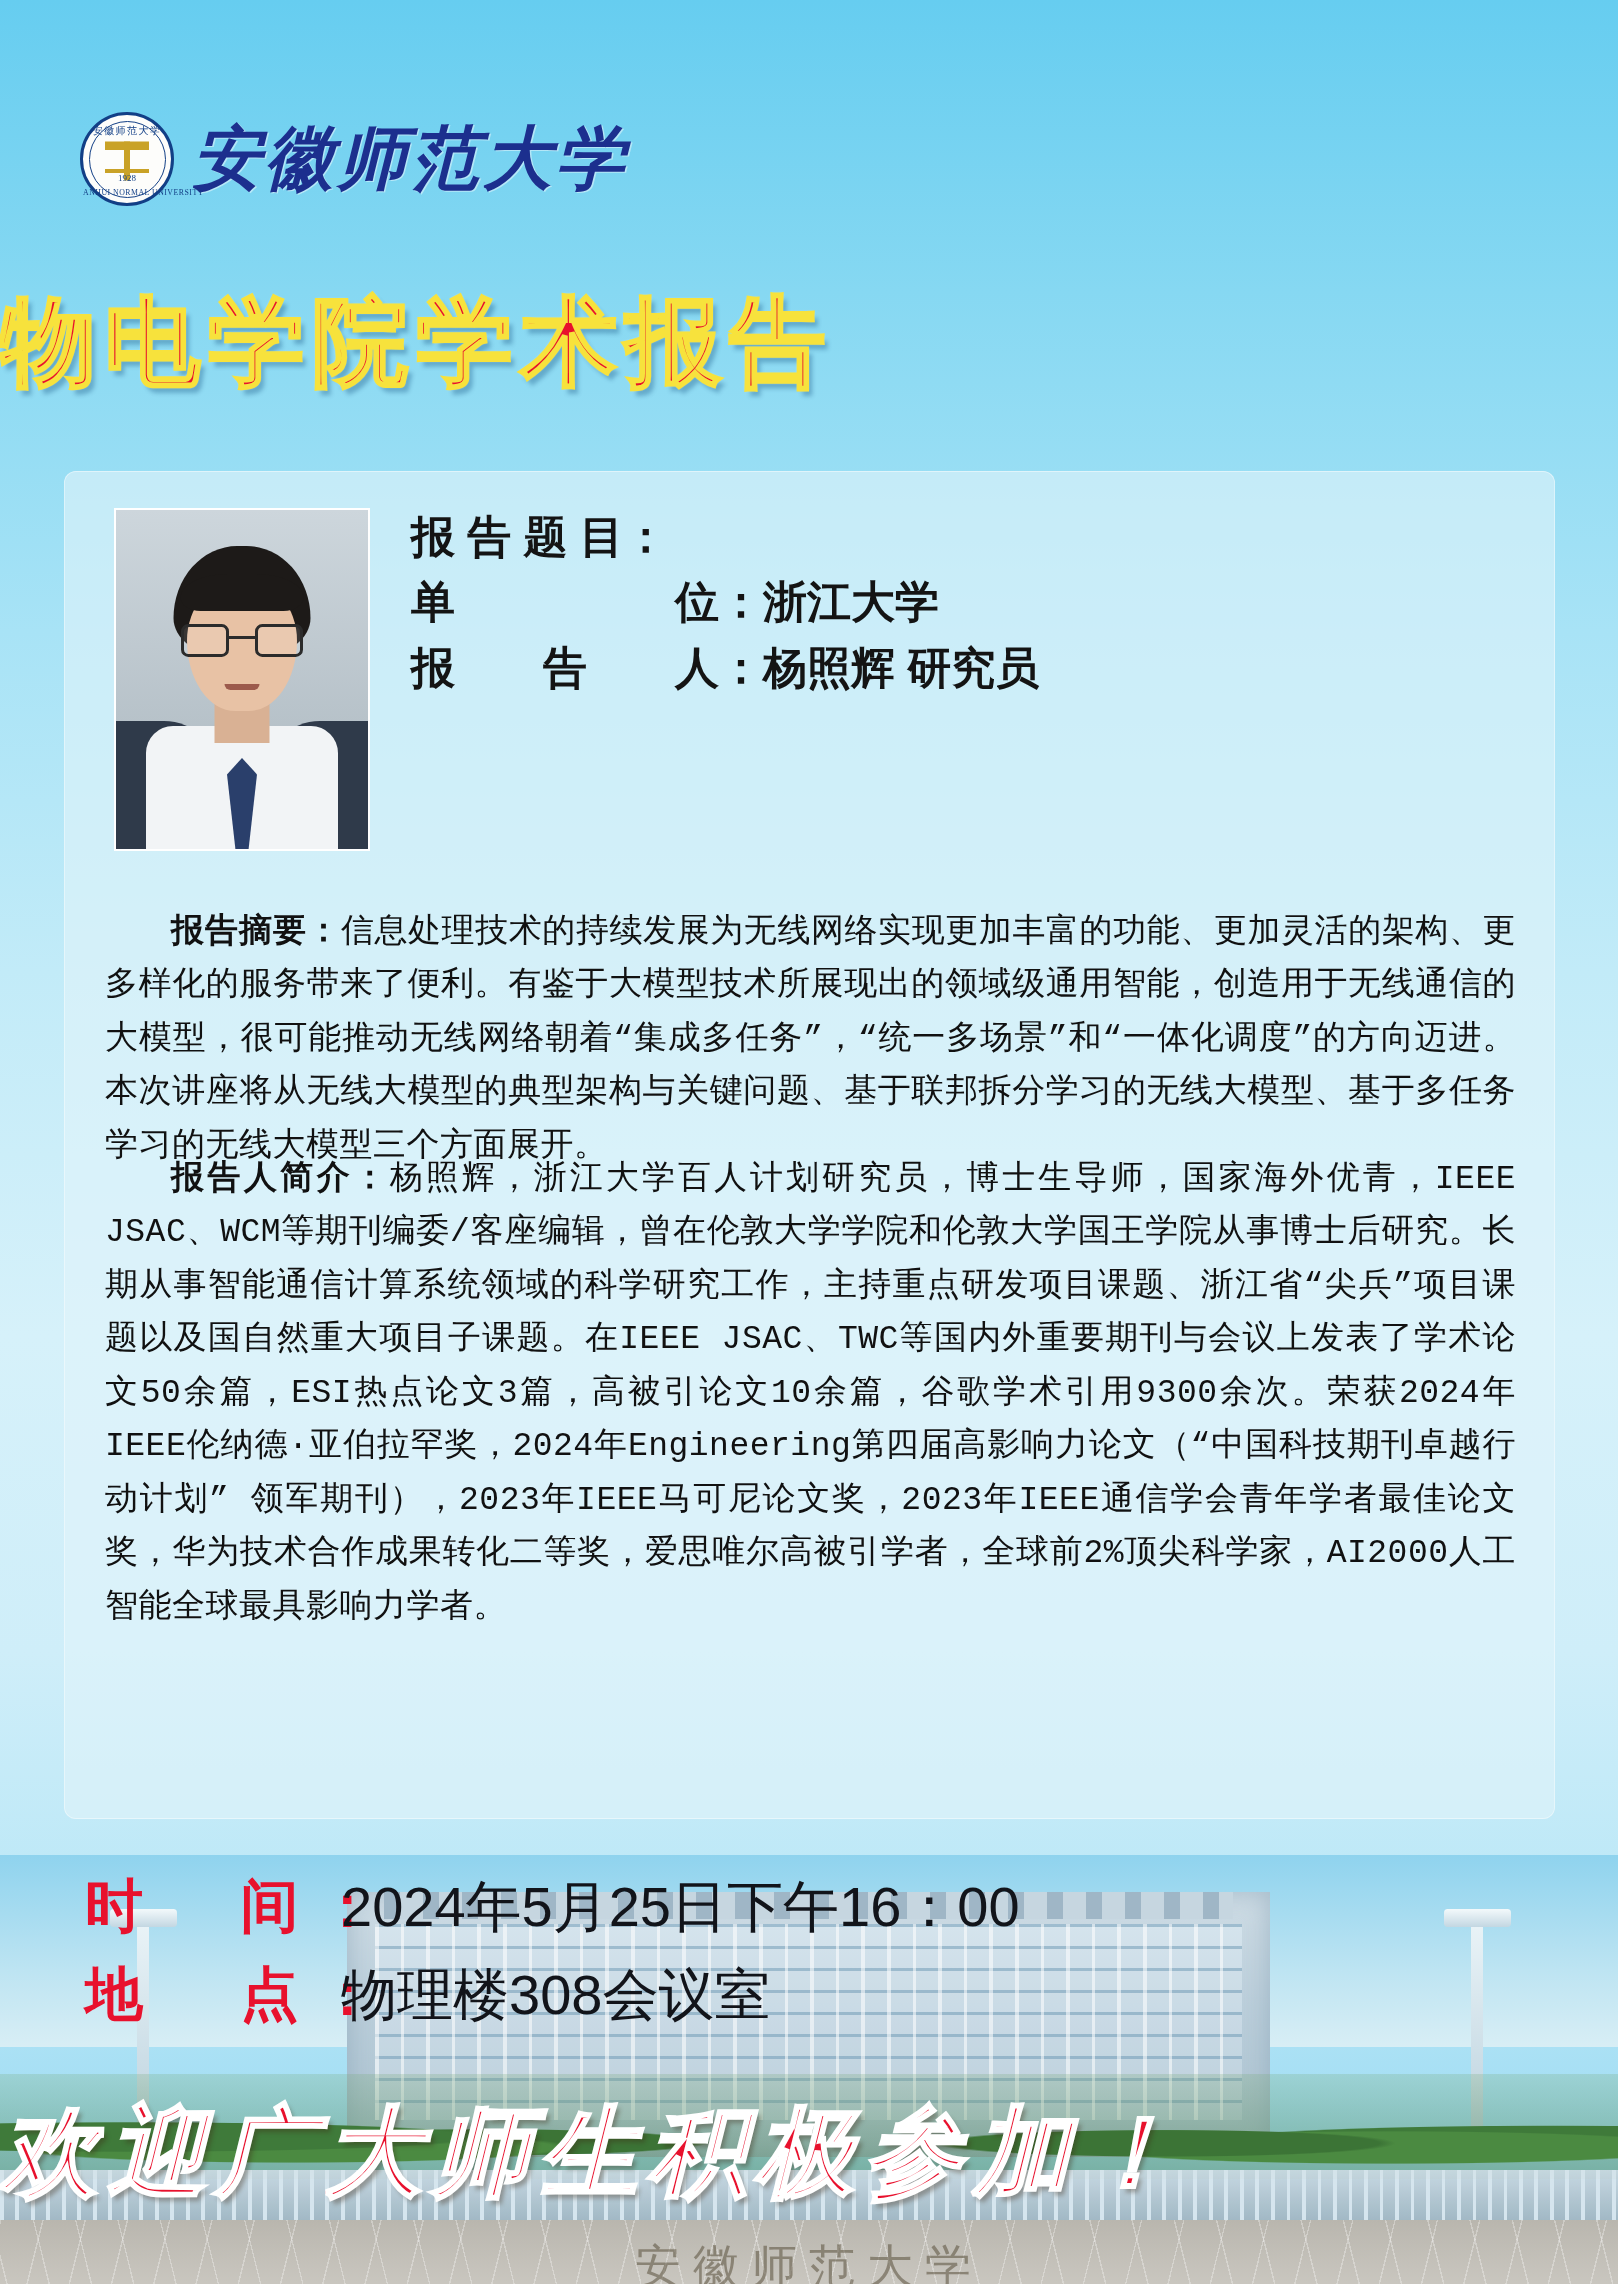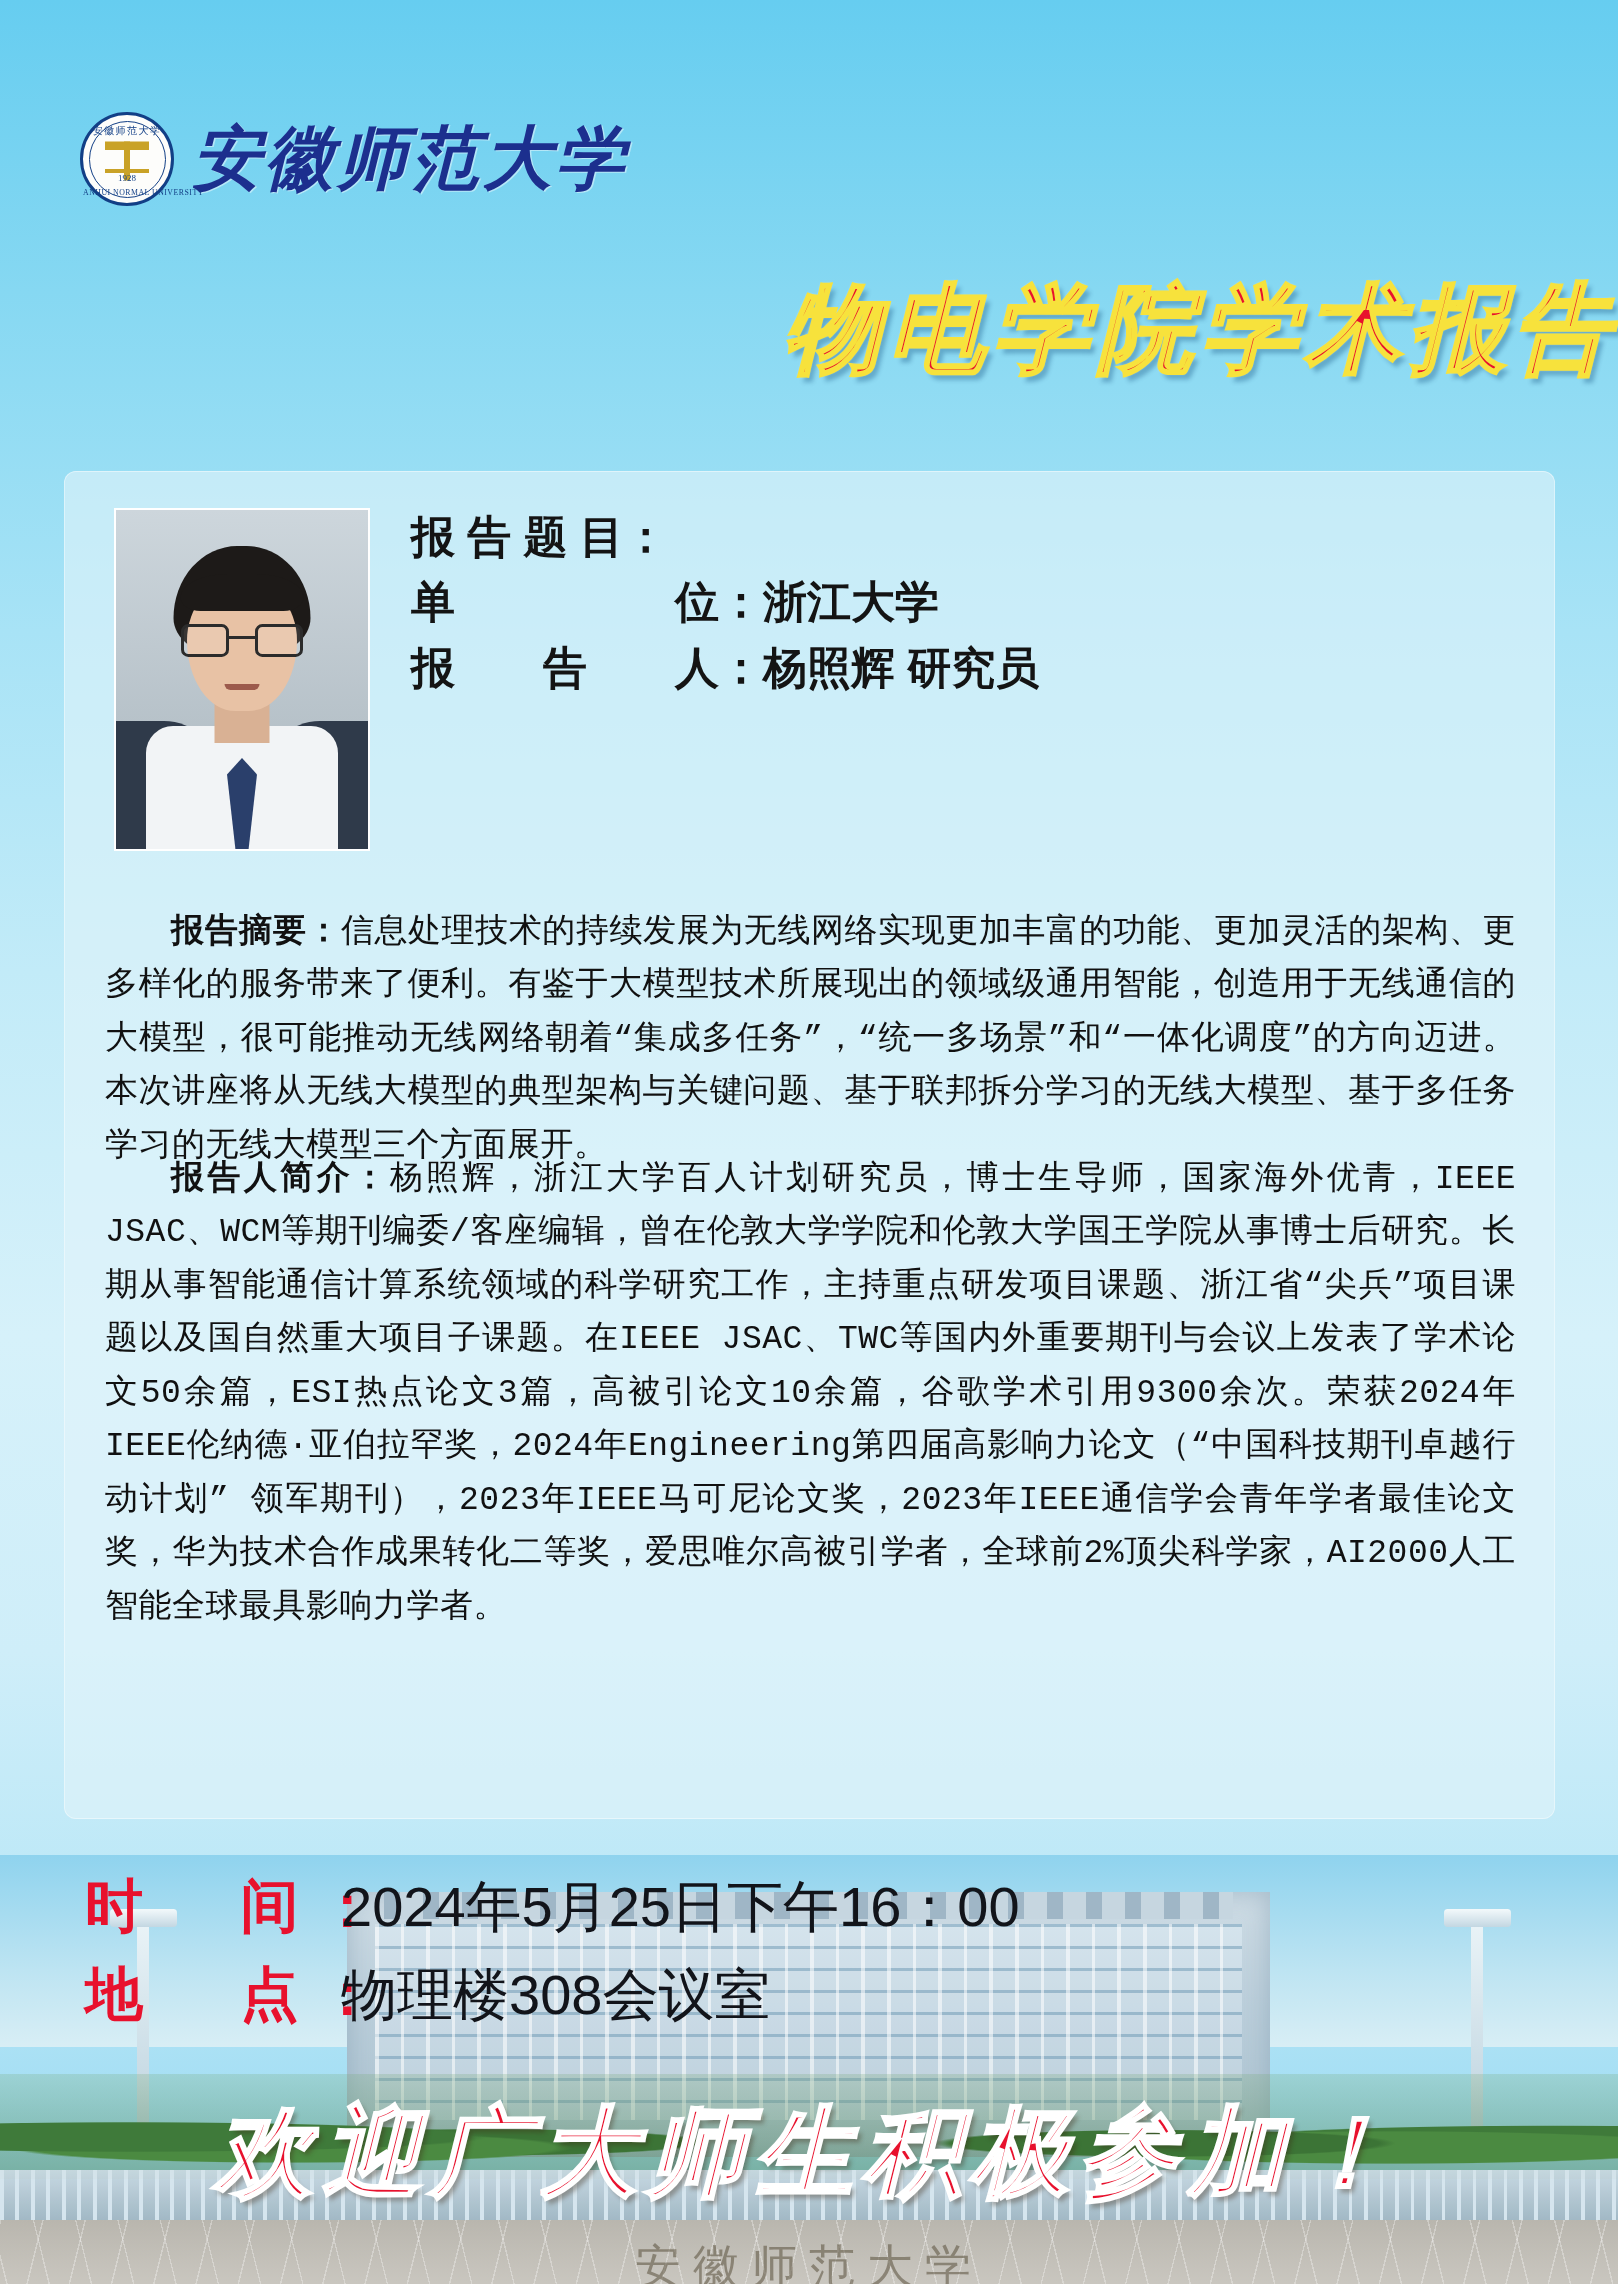--- a/index.html
+++ b/index.html
@@ -216,26 +216,25 @@
     color: #1c2f8e;
     letter-spacing: 3.7px;
     text-shadow: 1.4px 1.4px 0 rgba(255,255,255,.45);
     white-space: nowrap;
   }
 
   
   .headline {
     position: absolute;
     left: 0;
-    top: 266px;
+    top: 279px;
     width: 100%;
-    text-align: right;
-    font-family: "Liberation Serif", serif;
-    font-weight: bold;
-    font-style: italic;
+    text-align: left;
+    font-family: "Liberation Serif", serif;
+    font-weight: bold;
     font-size: 96px;
     letter-spacing: 8.2px;
     color: #e8112d;
     -webkit-text-stroke: 2.7px #f7e23c;
     text-shadow:
       0 0 2.7px rgba(255,255,255,.8),
       4.6px 5.5px 4.6px rgba(0,60,110,.30);
     white-space: nowrap;
   }
 
@@ -452,21 +451,21 @@
     color: #12141a;
     white-space: nowrap;
   }
 
   
   .slogan {
     position: absolute;
     left: 0;
     top: 2088px;
     width: 100%;
-    text-align: center;
+    text-align: left;
     font-family: "Liberation Serif", serif;
     font-weight: bold;
     font-style: italic;
     font-size: 98px;
     letter-spacing: 10px;
     color: #e8112d;
     -webkit-text-stroke: 2.7px #ffffff;
     text-shadow: 3.7px 4.6px 4.6px rgba(60,40,20,.35);
     white-space: nowrap;
   }

